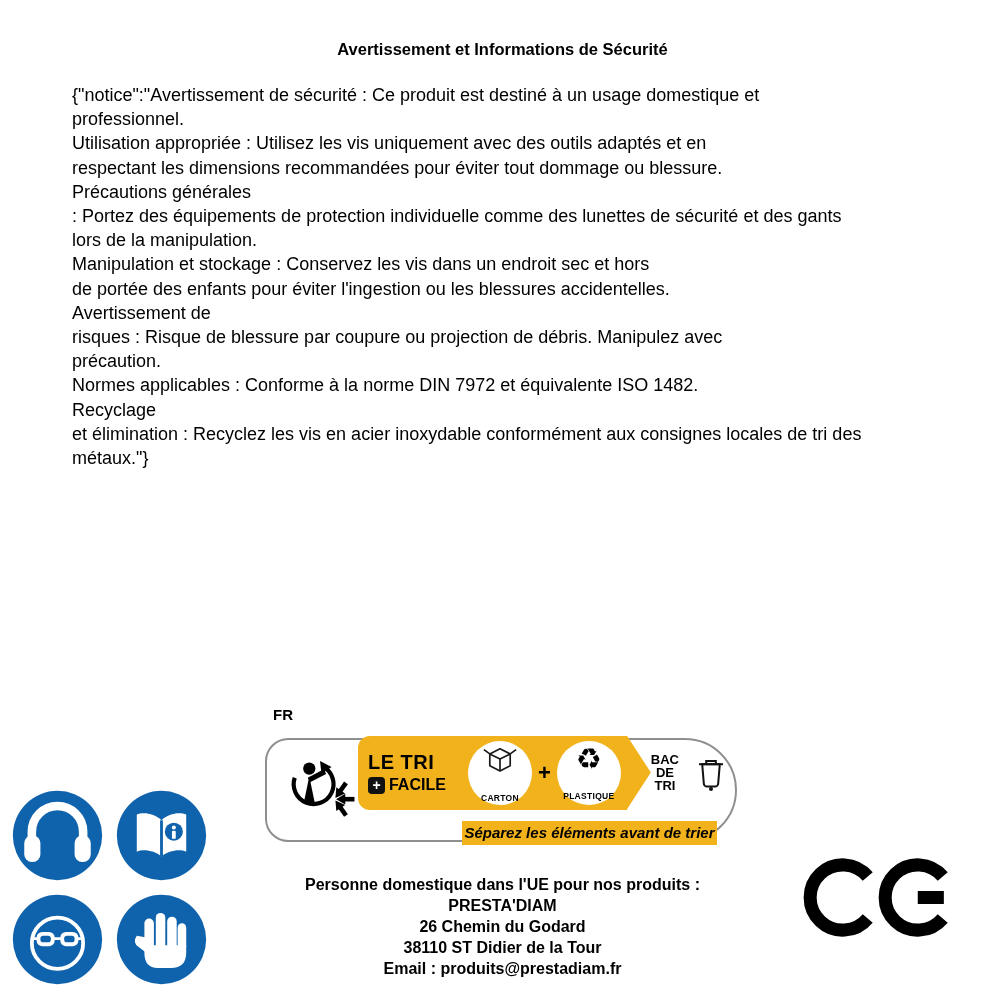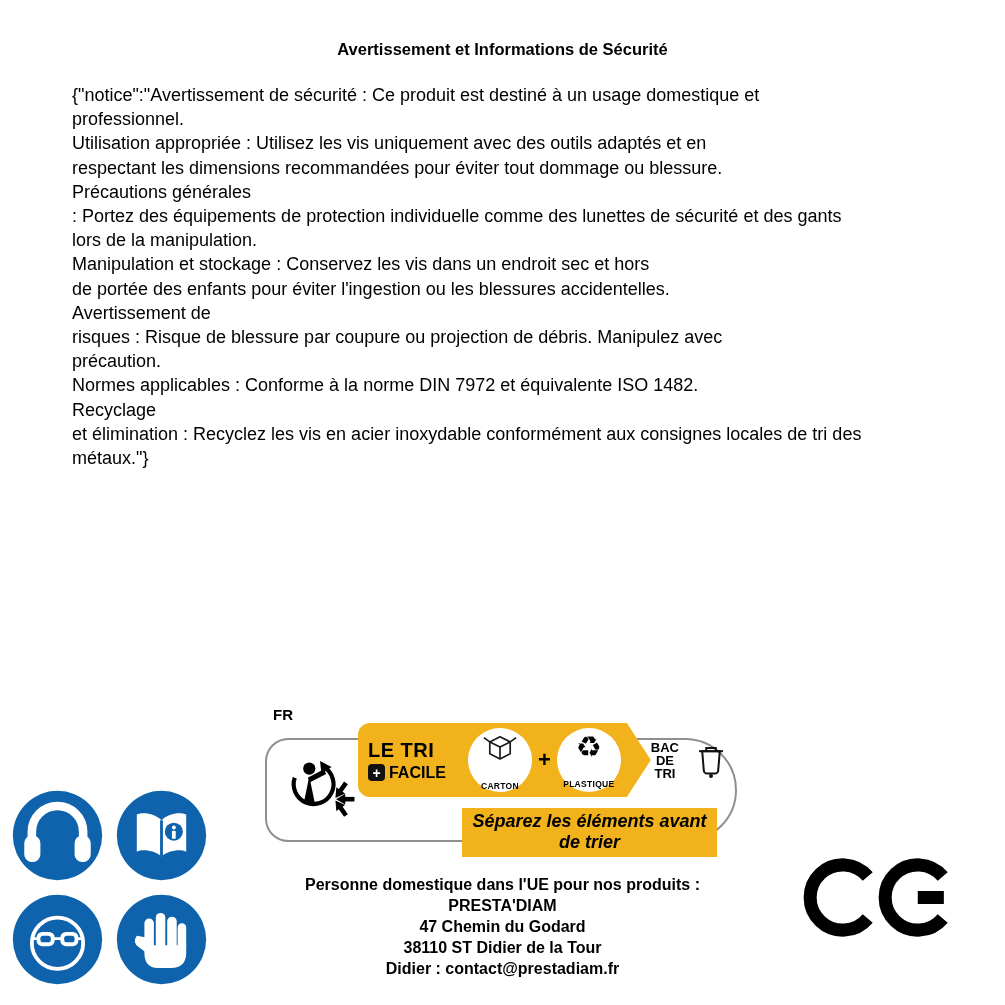--- a/index.html
+++ b/index.html
@@ -38,21 +38,21 @@
   .mat { background:var(--yellow); display:flex; align-items:center; padding:0 6px; gap:6px; }
   .mat-circle { width:64px; height:64px; background:#fff; border-radius:50%;
                 display:flex; flex-direction:column; align-items:center; justify-content:center; }
   .mat-label { font-size:8.5px; font-weight:bold; margin-top:17px; letter-spacing:.3px; }
   .mat-plus { font-size:22px; font-weight:bold; }
   .recycle-glyph { font-size:29px; line-height:30px; font-family:"DejaVu Sans", sans-serif; }
   .chev { width:24px; background:var(--yellow); clip-path:polygon(0 0,100% 50%,0 100%); }
   .bac { flex:1; display:flex; align-items:center; justify-content:center; gap:16px; }
   .bac-text { font-weight:bold; font-size:13px; line-height:13px; text-align:center; }
   .tagline { margin:11px 10px 0 104px; background:var(--yellow); text-align:center;
-             font-style:italic; font-weight:bold; font-size:18px; padding:3px 0 4px; }
+             font-style:italic; font-weight:bold; font-size:15px; padding:3px 0 4px; }
 
   .address { position:absolute; left:250px; top:874px; width:505px; text-align:center;
              font-weight:bold; font-size:16px; line-height:21px; }
 
   .ce { position:absolute; left:802px; top:855px; }
 </style>
 </head>
 <body>
 
 <div class="page">
@@ -194,23 +194,23 @@
           </div>
         </div>
         <div class="tagline">Séparez les éléments avant de trier</div>
       </div>
     </div>
   </div>
 
   <div class="address">
     <div>Personne domestique dans l'UE pour nos produits :</div>
     <div>PRESTA'DIAM</div>
-    <div>47 Chemin du Godard</div>
+    <div>26 Chemin du Godard</div>
     <div>38110 ST Didier de la Tour</div>
-    <div>Didier : contact@prestadiam.fr</div>
+    <div>Email : produits@prestadiam.fr</div>
   </div>
 
   <div class="ce">
     <svg viewBox="0 0 184 104" width="150" height="85" aria-hidden="true">
       <g fill="none" stroke="#000" stroke-width="16">
         <path d="M80.64 26.29 A40 40 0 1 0 80.64 77.71"></path>
         <path d="M172.64 26.29 A40 40 0 1 0 172.64 77.71"></path>
         <path d="M142 52 H174"></path>
       </g>
     </svg>

